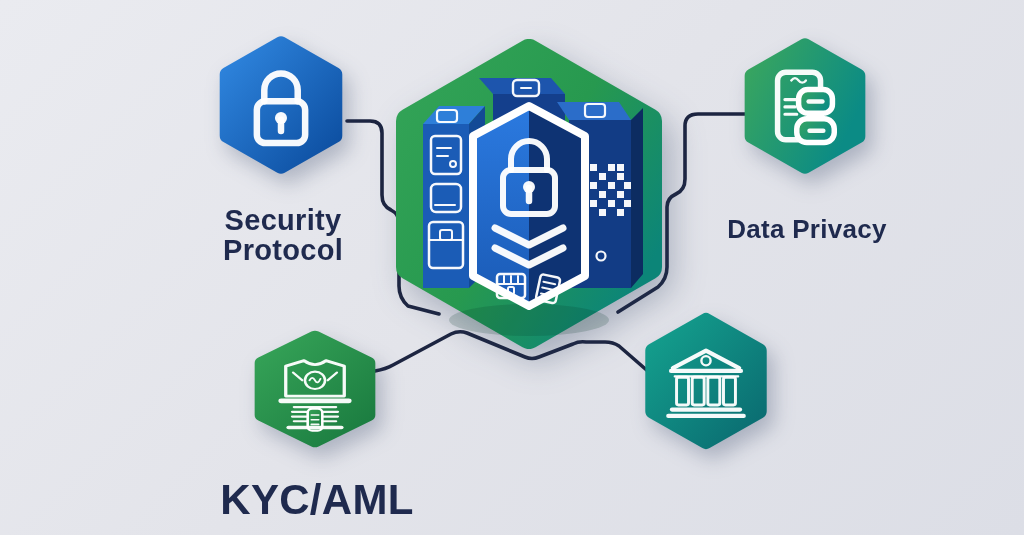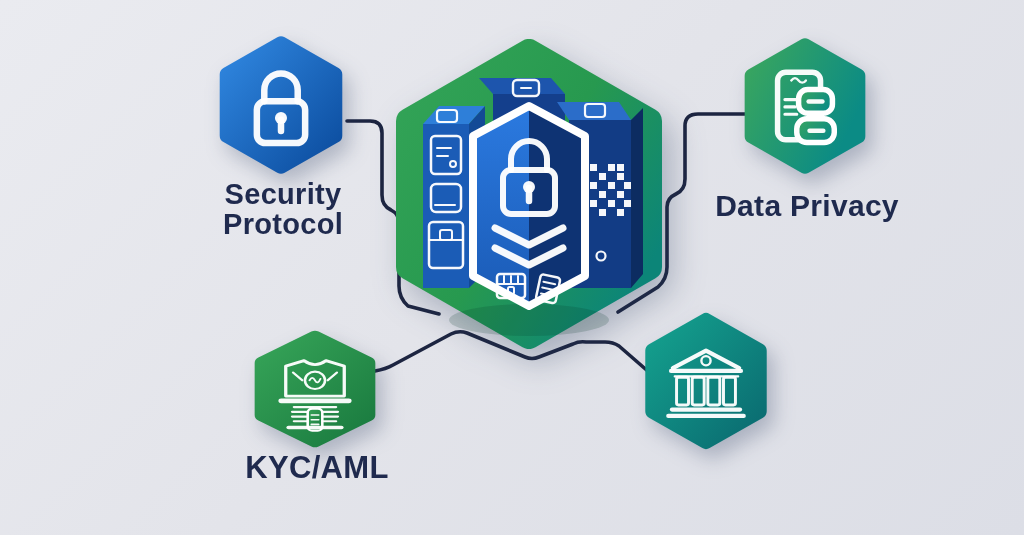--- a/index.html
+++ b/index.html
@@ -17,24 +17,25 @@
   svg{display:block;overflow:visible;}
   .hex-shadow{filter:drop-shadow(7px 10px 10px rgba(35,55,90,.28));}
   .hex-shadow-big{filter:drop-shadow(10px 14px 16px rgba(35,55,90,.30));}
   .node-label{
     position:absolute;
     color:var(--label-color,#1f2a4e);
     font-weight:700;
     text-align:center;
     letter-spacing:.3px;
     line-height:1.05;
+    margin-top:26px;
   }
   .lbl-security{left:183px;top:179px;width:200px;font-size:29px;}
-  .lbl-privacy{left:707px;top:190px;width:200px;font-size:30px;white-space:nowrap;}
-  .lbl-kyc{left:217px;top:452px;width:200px;font-size:31px;white-space:nowrap;}
+  .lbl-privacy{left:707px;top:190px;width:200px;font-size:26px;white-space:nowrap;}
+  .lbl-kyc{left:217px;top:452px;width:200px;font-size:42px;white-space:nowrap;}
   .lbl-legal{left:600px;top:456px;width:250px;font-size:30px;white-space:nowrap;}
   .connector{
     stroke:var(--line-color,#1d2541);
     stroke-width:3.6;
     fill:none;
     stroke-linecap:round;
     stroke-linejoin:round;
   }
   .wicon{
     stroke:var(--icon-color,#ffffff);

